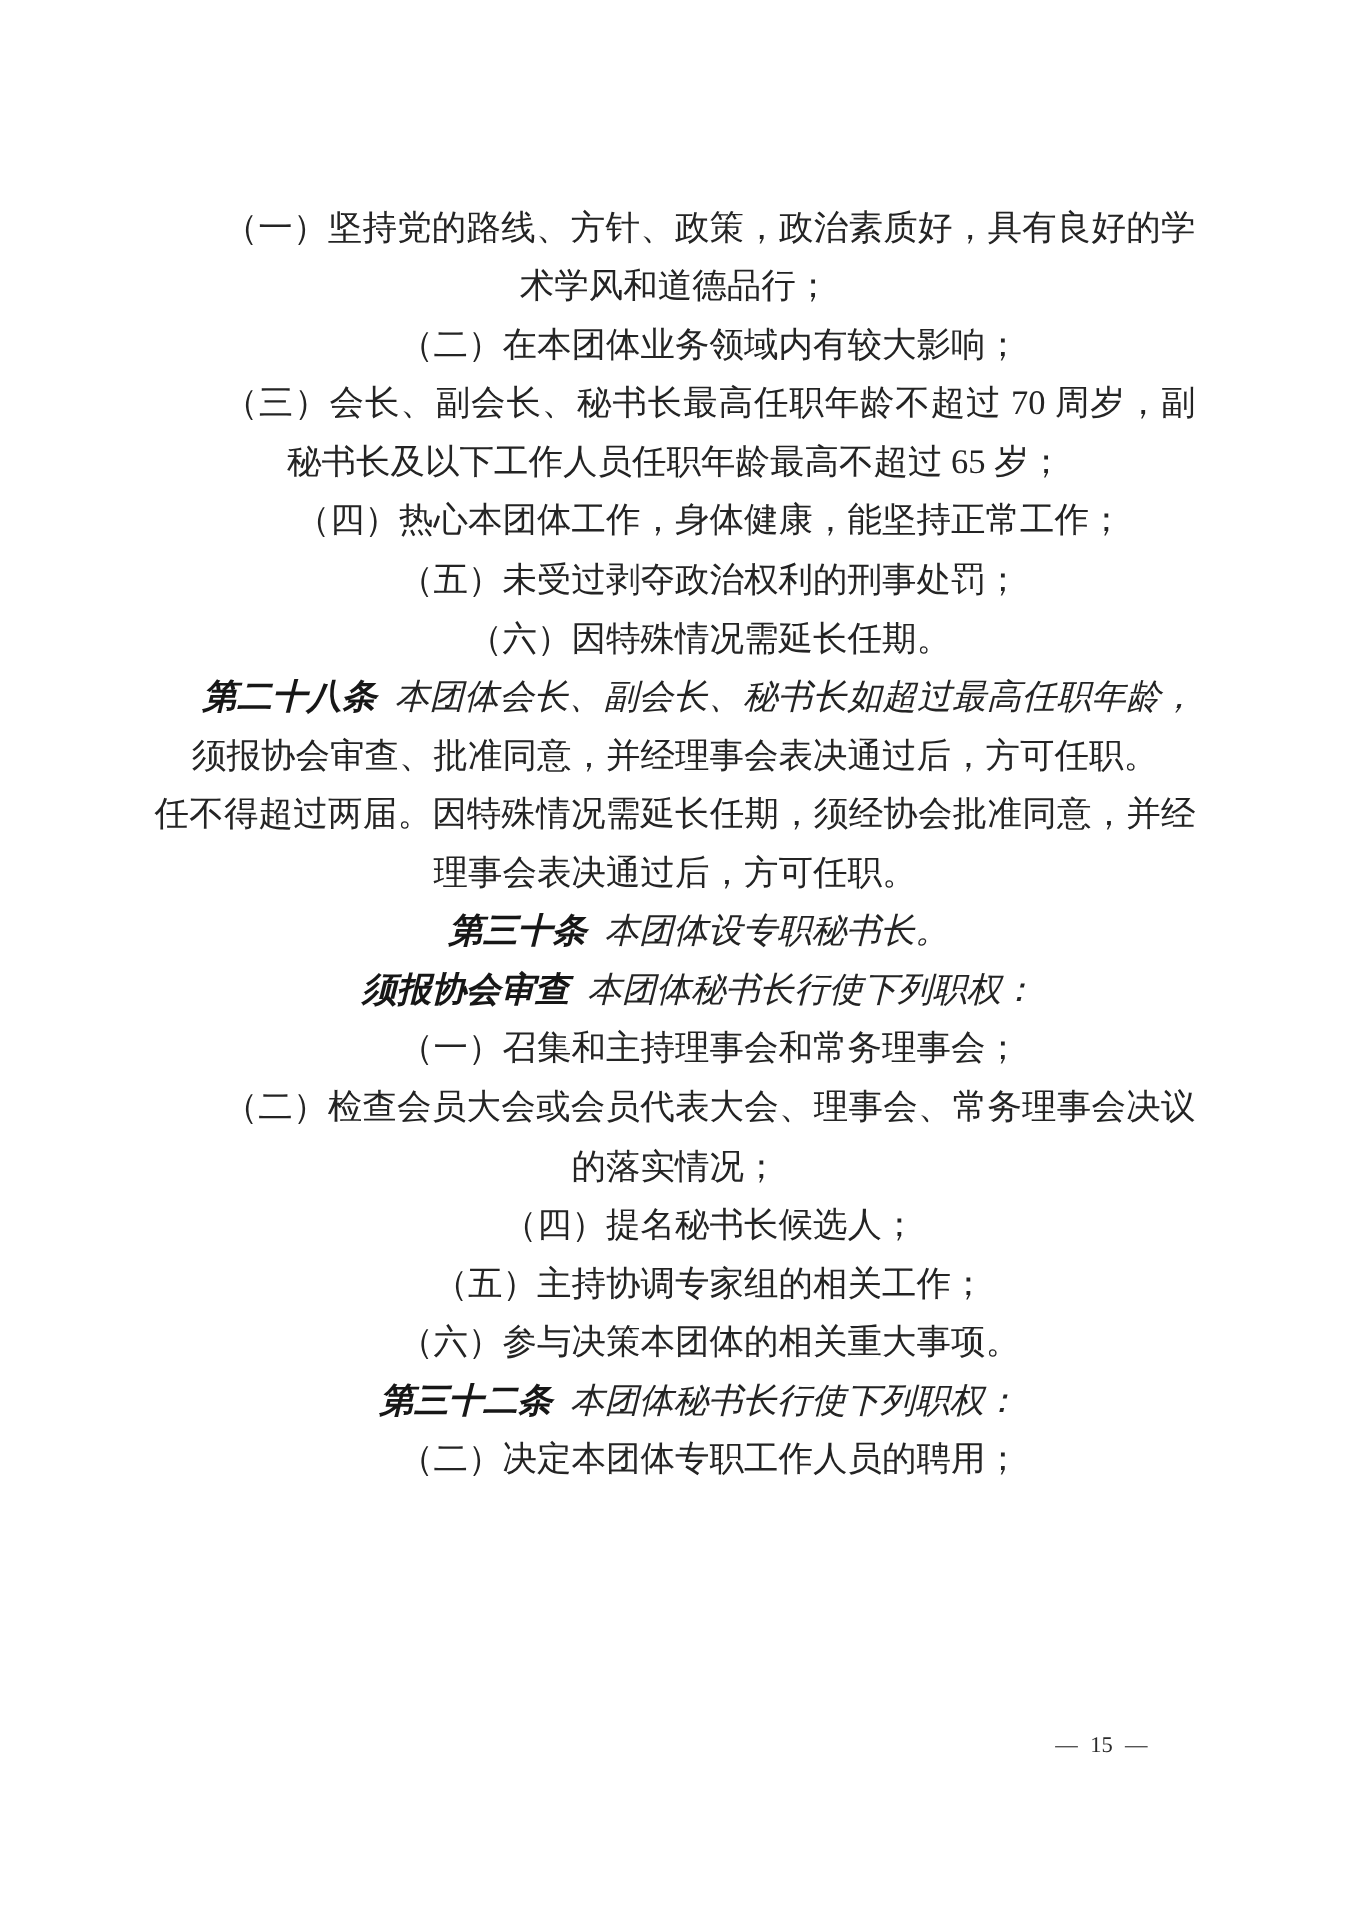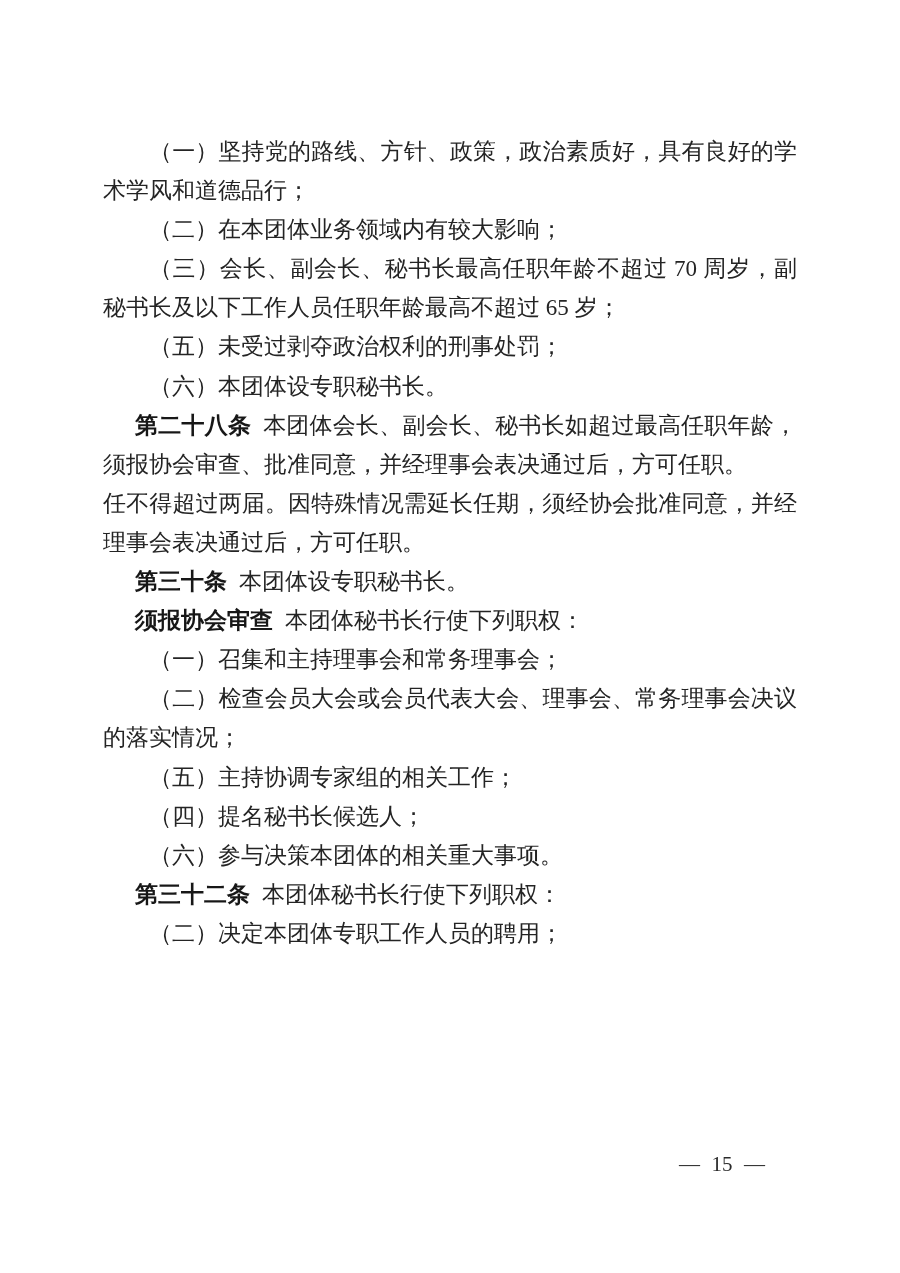--- a/index.html
+++ b/index.html
@@ -19,45 +19,46 @@
   .content {
     position: absolute;
     left: 103px;
     top: 132px;
     width: 694px;
   }
   .line {
     font-size: 23px;
     height: 39.1px;
     line-height: 39.1px;
-    text-align: left;
+    text-align: center;
     white-space: normal;
   }
   .line.indent {
     padding-left: 46px;
   }
   .line.article {
     padding-left: 32px;
+    font-style: italic;
   }
   .line.justify {
     text-align: justify;
     text-align-last: justify;
     text-justify: inter-character;
   }
   .article-heading {
     font-weight: 700;
     color: #171717;
     margin-right: 12px;
     font-family: "Liberation Sans", "DejaVu Sans", "Liberation Serif", serif;
   }
   .footer {
     position: absolute;
     top: 1150px;
     right: 135px;
-    font-size: 21px;
+    font-size: 15px;
     line-height: 28px;
     color: #2a2a2a;
     letter-spacing: 0;
   }
   .footer .dash {
     display: inline-block;
   }
   .footer .page-num {
     display: inline-block;
     margin: 0 0.55em;
@@ -66,33 +67,34 @@
 </head>
 <body>
 
 <div class="page">
   <main class="content" id="content">
       <div class="line indent justify"><span>（一）坚持党的路线、方针、政策，政治素质好，具有良好的学</span></div>
       <div class="line"><span>术学风和道德品行；</span></div>
       <div class="line indent"><span>（二）在本团体业务领域内有较大影响；</span></div>
       <div class="line indent justify"><span>（三）会长、副会长、秘书长最高任职年龄不超过 70 周岁，副</span></div>
       <div class="line"><span>秘书长及以下工作人员任职年龄最高不超过 65 岁；</span></div>
+      <div class="line indent"><span>（四）热心本团体工作，身体健康，能坚持正常工作；</span></div>
       <div class="line indent"><span>（五）未受过剥夺政治权利的刑事处罚；</span></div>
-      <div class="line indent"><span>（六）本团体设专职秘书长。</span></div>
+      <div class="line indent"><span>（六）因特殊情况需延长任期。</span></div>
       <div class="line article justify"><span class="article-heading">第二十八条</span><span>本团体会长、副会长、秘书长如超过最高任职年龄，</span></div>
       <div class="line"><span>须报协会审查、批准同意，并经理事会表决通过后，方可任职。</span></div>
       <div class="line justify"><span>任不得超过两届。因特殊情况需延长任期，须经协会批准同意，并经</span></div>
       <div class="line"><span>理事会表决通过后，方可任职。</span></div>
       <div class="line article"><span class="article-heading">第三十条</span><span>本团体设专职秘书长。</span></div>
       <div class="line article"><span class="article-heading">须报协会审查</span><span>本团体秘书长行使下列职权：</span></div>
       <div class="line indent"><span>（一）召集和主持理事会和常务理事会；</span></div>
       <div class="line indent justify"><span>（二）检查会员大会或会员代表大会、理事会、常务理事会决议</span></div>
       <div class="line"><span>的落实情况；</span></div>
+      <div class="line indent"><span>（四）提名秘书长候选人；</span></div>
       <div class="line indent"><span>（五）主持协调专家组的相关工作；</span></div>
-      <div class="line indent"><span>（四）提名秘书长候选人；</span></div>
       <div class="line indent"><span>（六）参与决策本团体的相关重大事项。</span></div>
       <div class="line article"><span class="article-heading">第三十二条</span><span>本团体秘书长行使下列职权：</span></div>
       <div class="line indent"><span>（二）决定本团体专职工作人员的聘用；</span></div>
     </main>
 
   <div class="footer">
     <span class="dash">—</span><span class="page-num">15</span><span class="dash">—</span>
   </div>
 </div>
 

